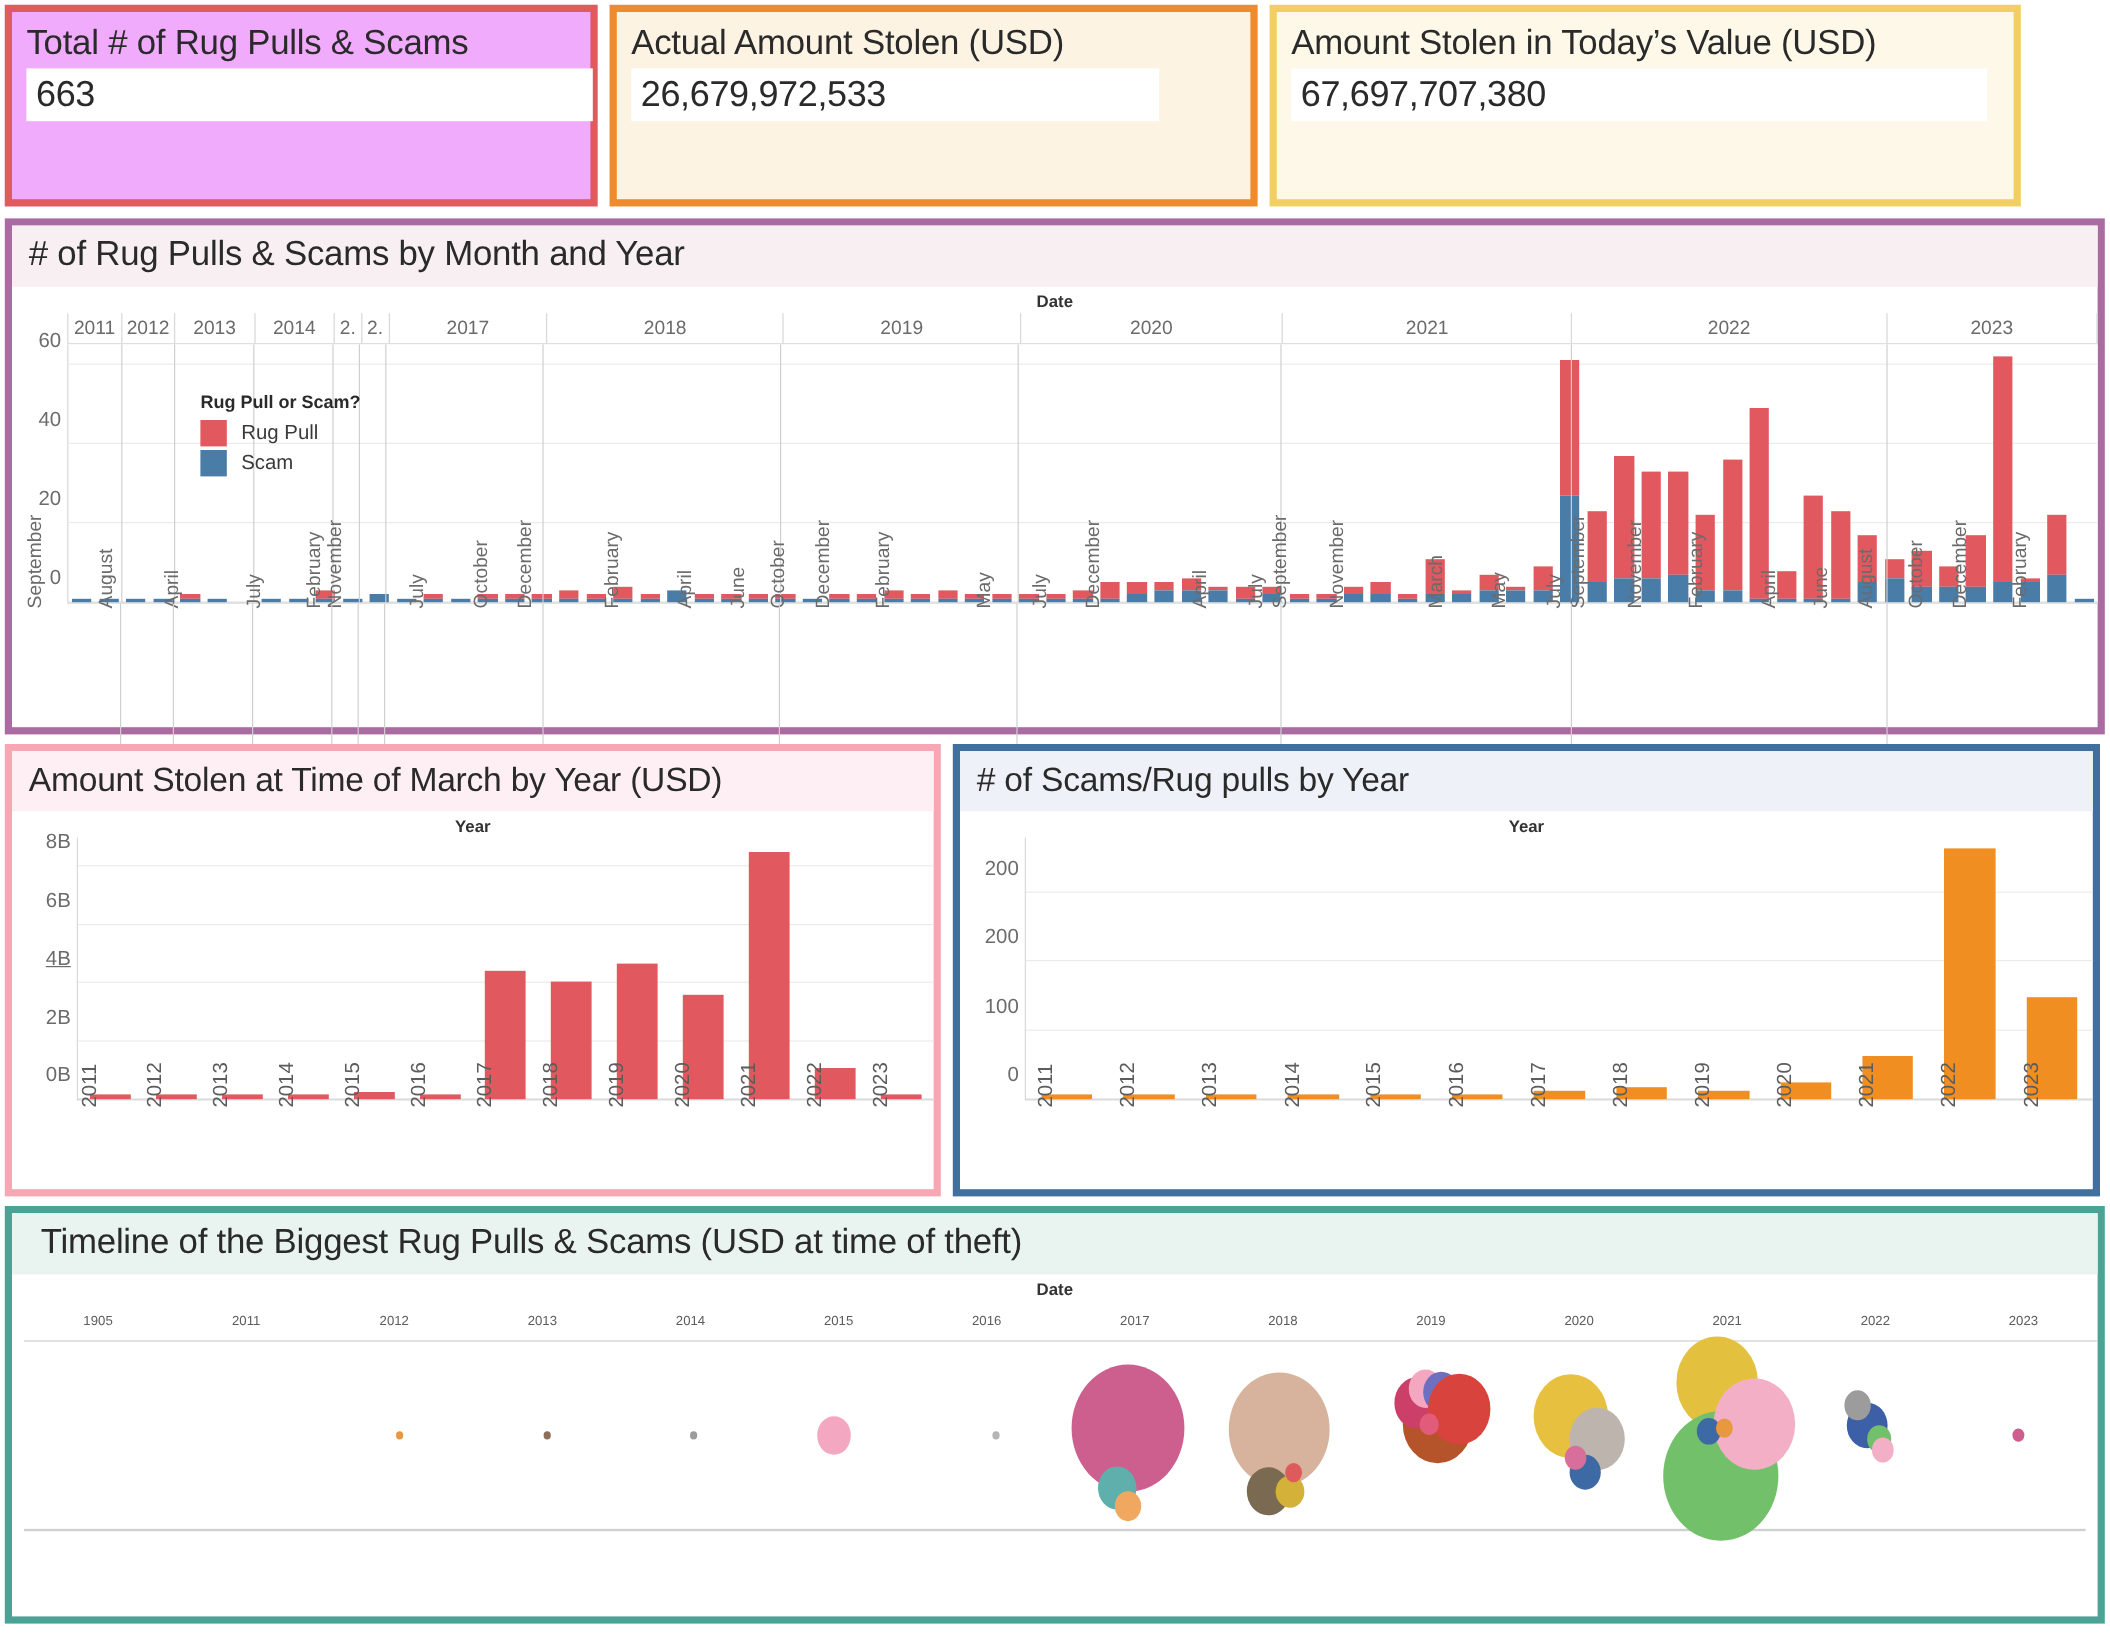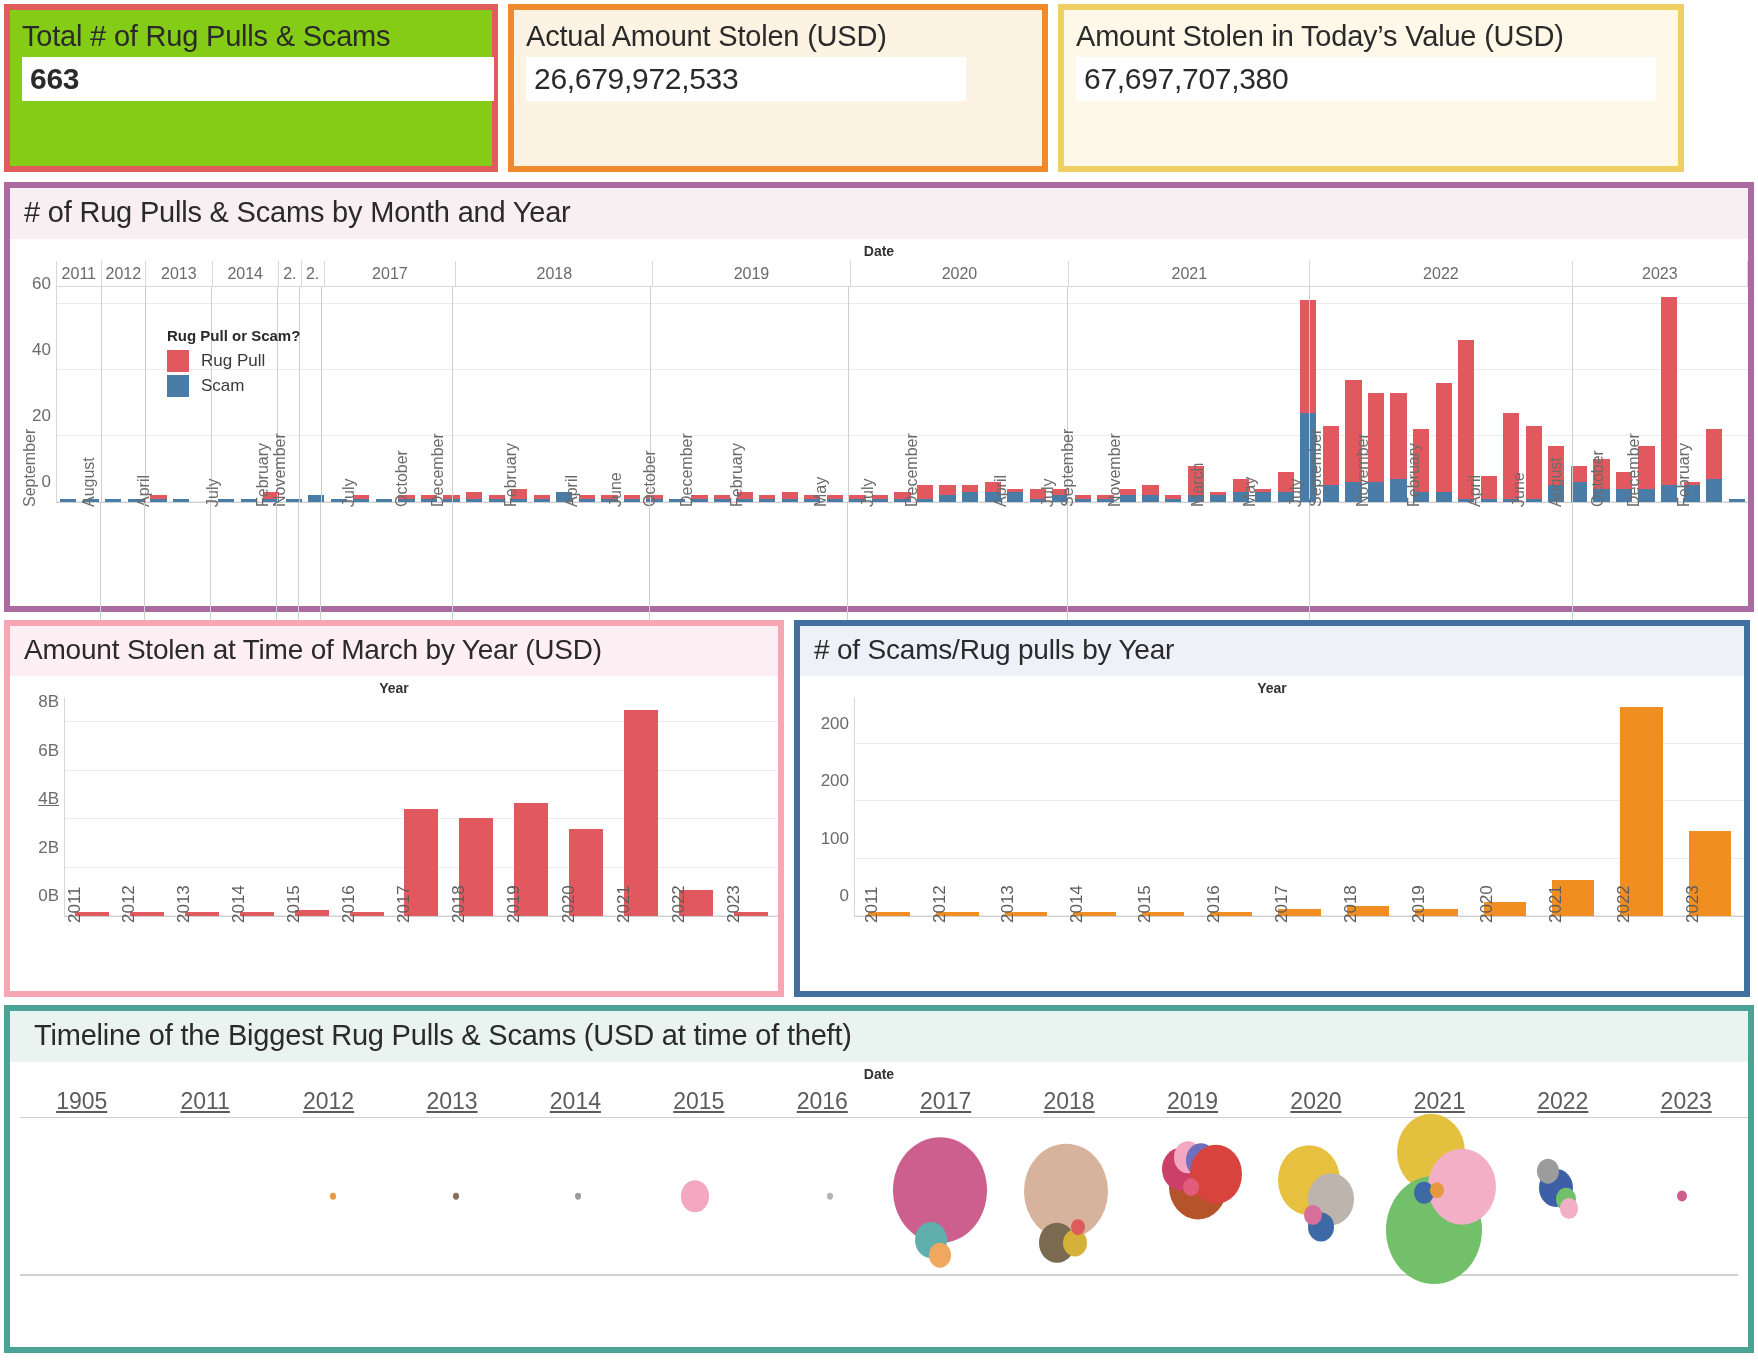--- a/index.html
+++ b/index.html
@@ -10,33 +10,33 @@
     overflow: hidden;
   }
   .dash { width: 1758px; height: 1362px; position: relative; }
 
   
   .kpi-row { display: flex; gap: 10px; padding: 4px 4px 0 4px; height: 172px; }
   .kpi {
     border: 6px solid #000; position: relative;
     display: flex; flex-direction: column;
   }
-  .kpi-1 { width: 494px; border-color: #e05c5c; background: #84cc16; }
+  .kpi-1 { width: 494px; border-color: #e05c5c; background: #f0abfc; }
   .kpi-2 { width: 540px; border-color: #ef8b2c; background: #fdf3e3; }
   .kpi-3 { width: 626px; border-color: #f2cf63; background: #fdf8e8; }
   .kpi-title {
     font-size: 29px; color: #2a2a2a; font-weight: 400;
     padding: 10px 12px 4px 12px; letter-spacing: -0.2px; white-space: nowrap;
   }
   .kpi-value-wrap { padding: 0 12px; }
   .kpi-value {
     background: #ffffff; font-size: 30px; color: #2a2a2a;
     padding: 5px 8px; display: block; letter-spacing: -0.3px;
   }
-  .kpi-1 .kpi-value { width: 472px; font-weight: bold; }
+  .kpi-1 .kpi-value { width: 472px; }
   .kpi-2 .kpi-value { width: 440px; }
   .kpi-3 .kpi-value { width: 580px; }
 
   
   .panel { border: 6px solid #aa6ba2; background: #fff; position: relative; }
   .panel-title {
     font-size: 29px; color: #2a2a2a; padding: 8px 14px 10px 14px;
     letter-spacing: -0.2px; white-space: nowrap;
   }
   #monthly-panel { margin: 10px 4px 0 4px; height: 430px; background:#fff; }
@@ -113,21 +113,21 @@
     transform: translateX(-50%) rotate(-90deg); transform-origin: top left;
     font-size: 17px; color: #5c5c5c; white-space: nowrap; margin-left: -8px;
   }
 
   
   #timeline-panel {
     margin: 8px 4px 0 4px; border: 6px solid #4aa395; background: #fff; height: 348px;
   }
   #timeline-panel .panel-title { background: #e9f3f0; font-size: 29px; padding-left: 24px; }
   .tl-years { display: flex; margin-left: 10px; border-bottom: 1px solid #cfcfcf; height: 34px; }
-  .tl-ycell { flex: 1 1 0; text-align: center; font-size: 23px; color: #5c5c5c; line-height: 34px; text-decoration: underline; }
+  .tl-ycell { flex: 1 1 0; text-align: center; font-size: 11px; color: #5c5c5c; line-height: 34px; }
   .tl-plot { position: relative; height: 158px; margin: 0 10px; border-bottom: 2px solid #d0d0d0; }
   .bubble { position: absolute; border-radius: 50%; transform: translate(-50%,-50%); }
 </style>
 </head>
 <body>
 
 <div class="dash">
 
   <div class="kpi-row">
     <div class="kpi kpi-1">

